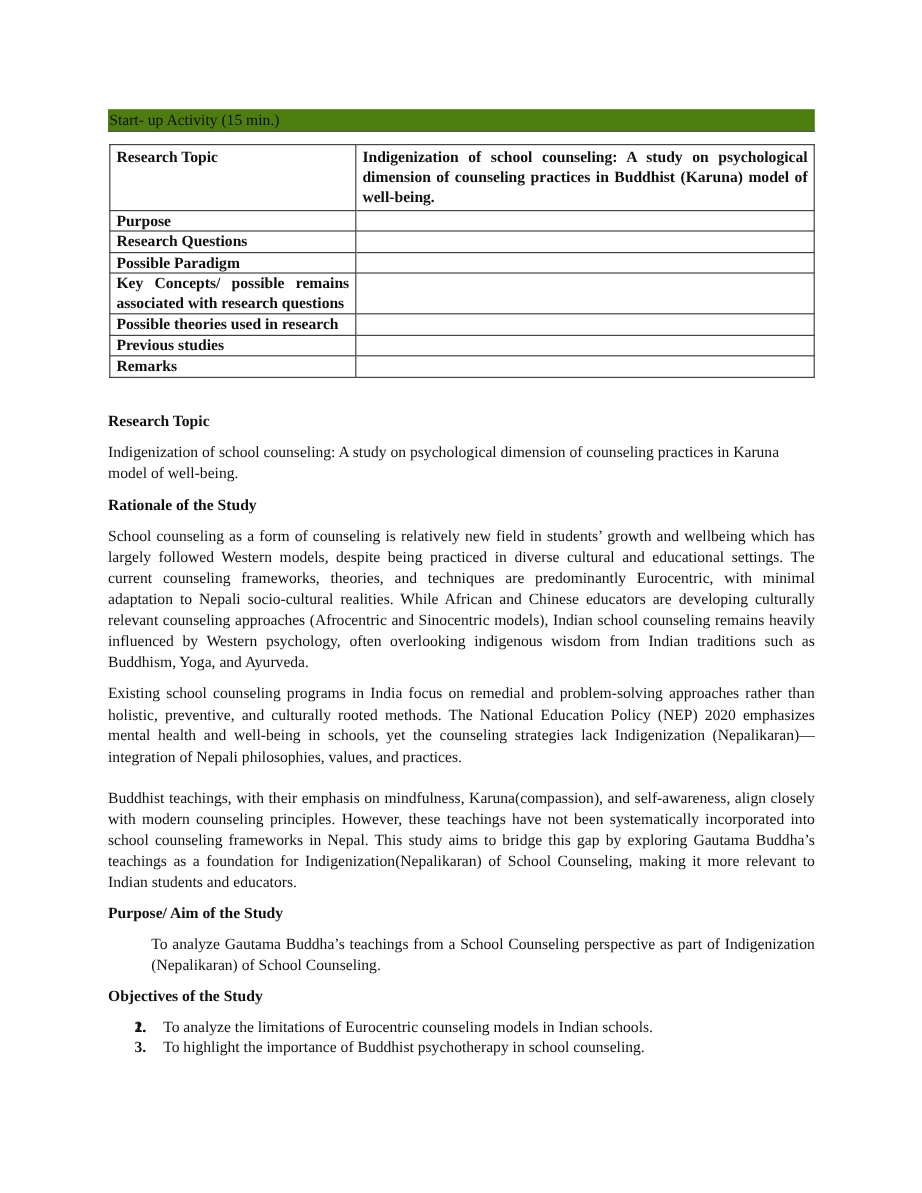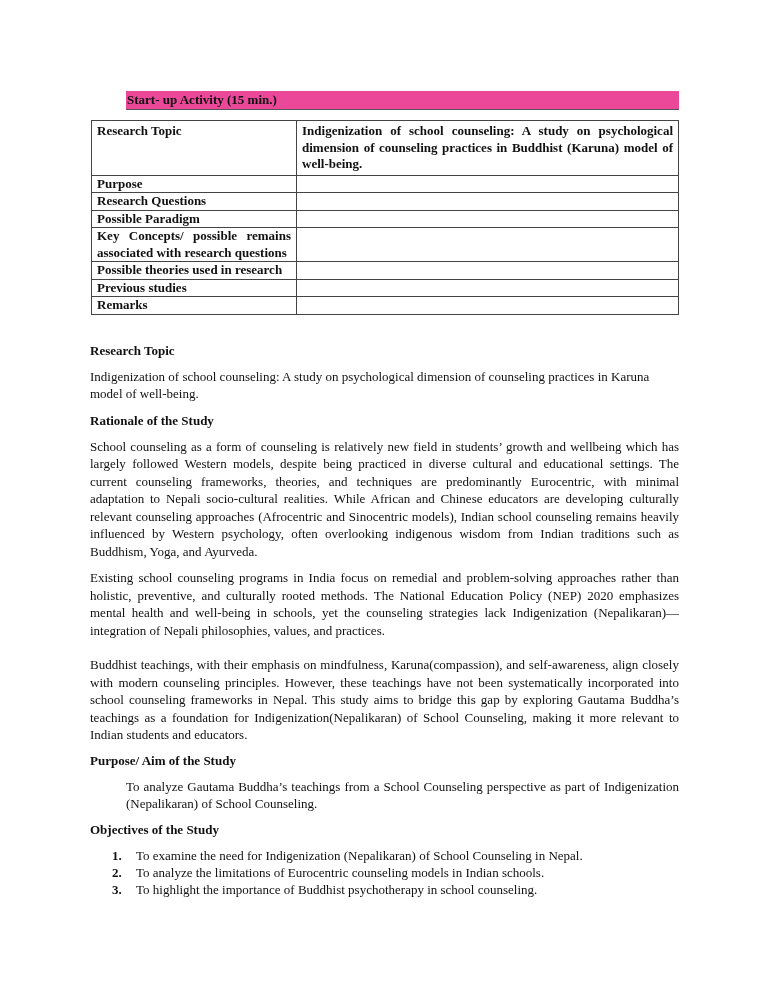--- a/index.html
+++ b/index.html
@@ -1,20 +1,20 @@
 <!DOCTYPE html>
 <html><head>
 <meta charset="utf-8">
 <style>
   html, body { margin: 0; padding: 0; background: #ffffff; }
   body { width: 768px; height: 994px; position: relative; overflow: hidden;
          font-family: "Liberation Serif", "DejaVu Serif", serif; color: #111; }
   .page { position: absolute; left: 90px; top: 91px; width: 589px; }
-  .startup-bar { background: #ec4899; border-bottom: 1px solid #555; height: 18px;
-                 font-weight: bold; font-size: 13px; line-height: 18px; padding-left: 1px; margin-left: 36px; }
+  .startup-bar { background: #4d7c0f; border-bottom: 1px solid #555; height: 18px;
+                 font-weight: normal; font-size: 13px; line-height: 18px; padding-left: 1px; }
   table.activity { border-collapse: collapse; width: 588px; margin-top: 10px; margin-left: 1px;
                    font-size: 13px; font-weight: bold; }
   table.activity td { border: 1px solid #444; vertical-align: top; padding: 0 5px; line-height: 16.5px; }
   table.activity td.label { width: 194px; }
   table.activity td.justify { text-align: justify; text-align-last: auto; }
   table.activity tr.first td { padding-top: 2px; padding-bottom: 2px; }
   table.activity tr.first td.value { text-align: justify; }
   .h { font-weight: bold; font-size: 13px; margin: 0; line-height: 16px; }
   p.body { font-size: 13px; line-height: 17.5px; margin: 0; text-align: justify; }
   #h-topic { margin-top: 28px; }
@@ -82,21 +82,20 @@
   <p class="body" id="p-rat2">Existing school counseling programs in India focus on remedial and problem-solving approaches rather than holistic, preventive, and culturally rooted methods. The National Education Policy (NEP) 2020 emphasizes mental health and well-being in schools, yet the counseling strategies lack Indigenization (Nepalikaran)—integration of Nepali philosophies, values, and practices.</p>
   <p class="body" id="p-rat3">Buddhist teachings, with their emphasis on mindfulness, Karuna(compassion), and self-awareness, align closely with modern counseling principles. However, these teachings have not been systematically incorporated into school counseling frameworks in Nepal. This study aims to bridge this gap by exploring Gautama Buddha’s teachings as a foundation for Indigenization(Nepalikaran) of School Counseling, making it more relevant to Indian students and educators.</p>
 
   <h3 class="h" id="h-purpose">Purpose/ Aim of the Study</h3>
   <p class="body" id="p-purpose">To analyze Gautama Buddha’s teachings from a School Counseling perspective as part of Indigenization (Nepalikaran) of School Counseling.</p>
 
   <h3 class="h" id="h-objectives">Objectives of the Study</h3>
   <ol class="objectives">
     <li>
       <span class="num">1.</span>
-      <span>To examine the need for Indigenization (Nepalikaran) of School Counseling in Nepal.</span>
     </li>
     <li>
       <span class="num">2.</span>
       <span>To analyze the limitations of Eurocentric counseling models in Indian schools.</span>
     </li>
     <li>
       <span class="num">3.</span>
       <span>To highlight the importance of Buddhist psychotherapy in school counseling.</span>
     </li>
   </ol>

